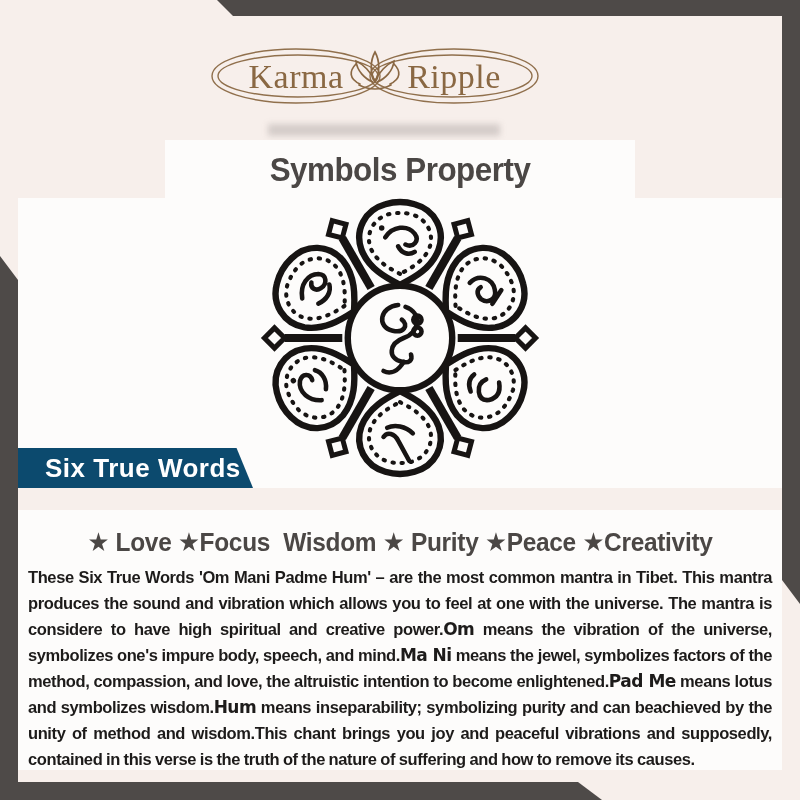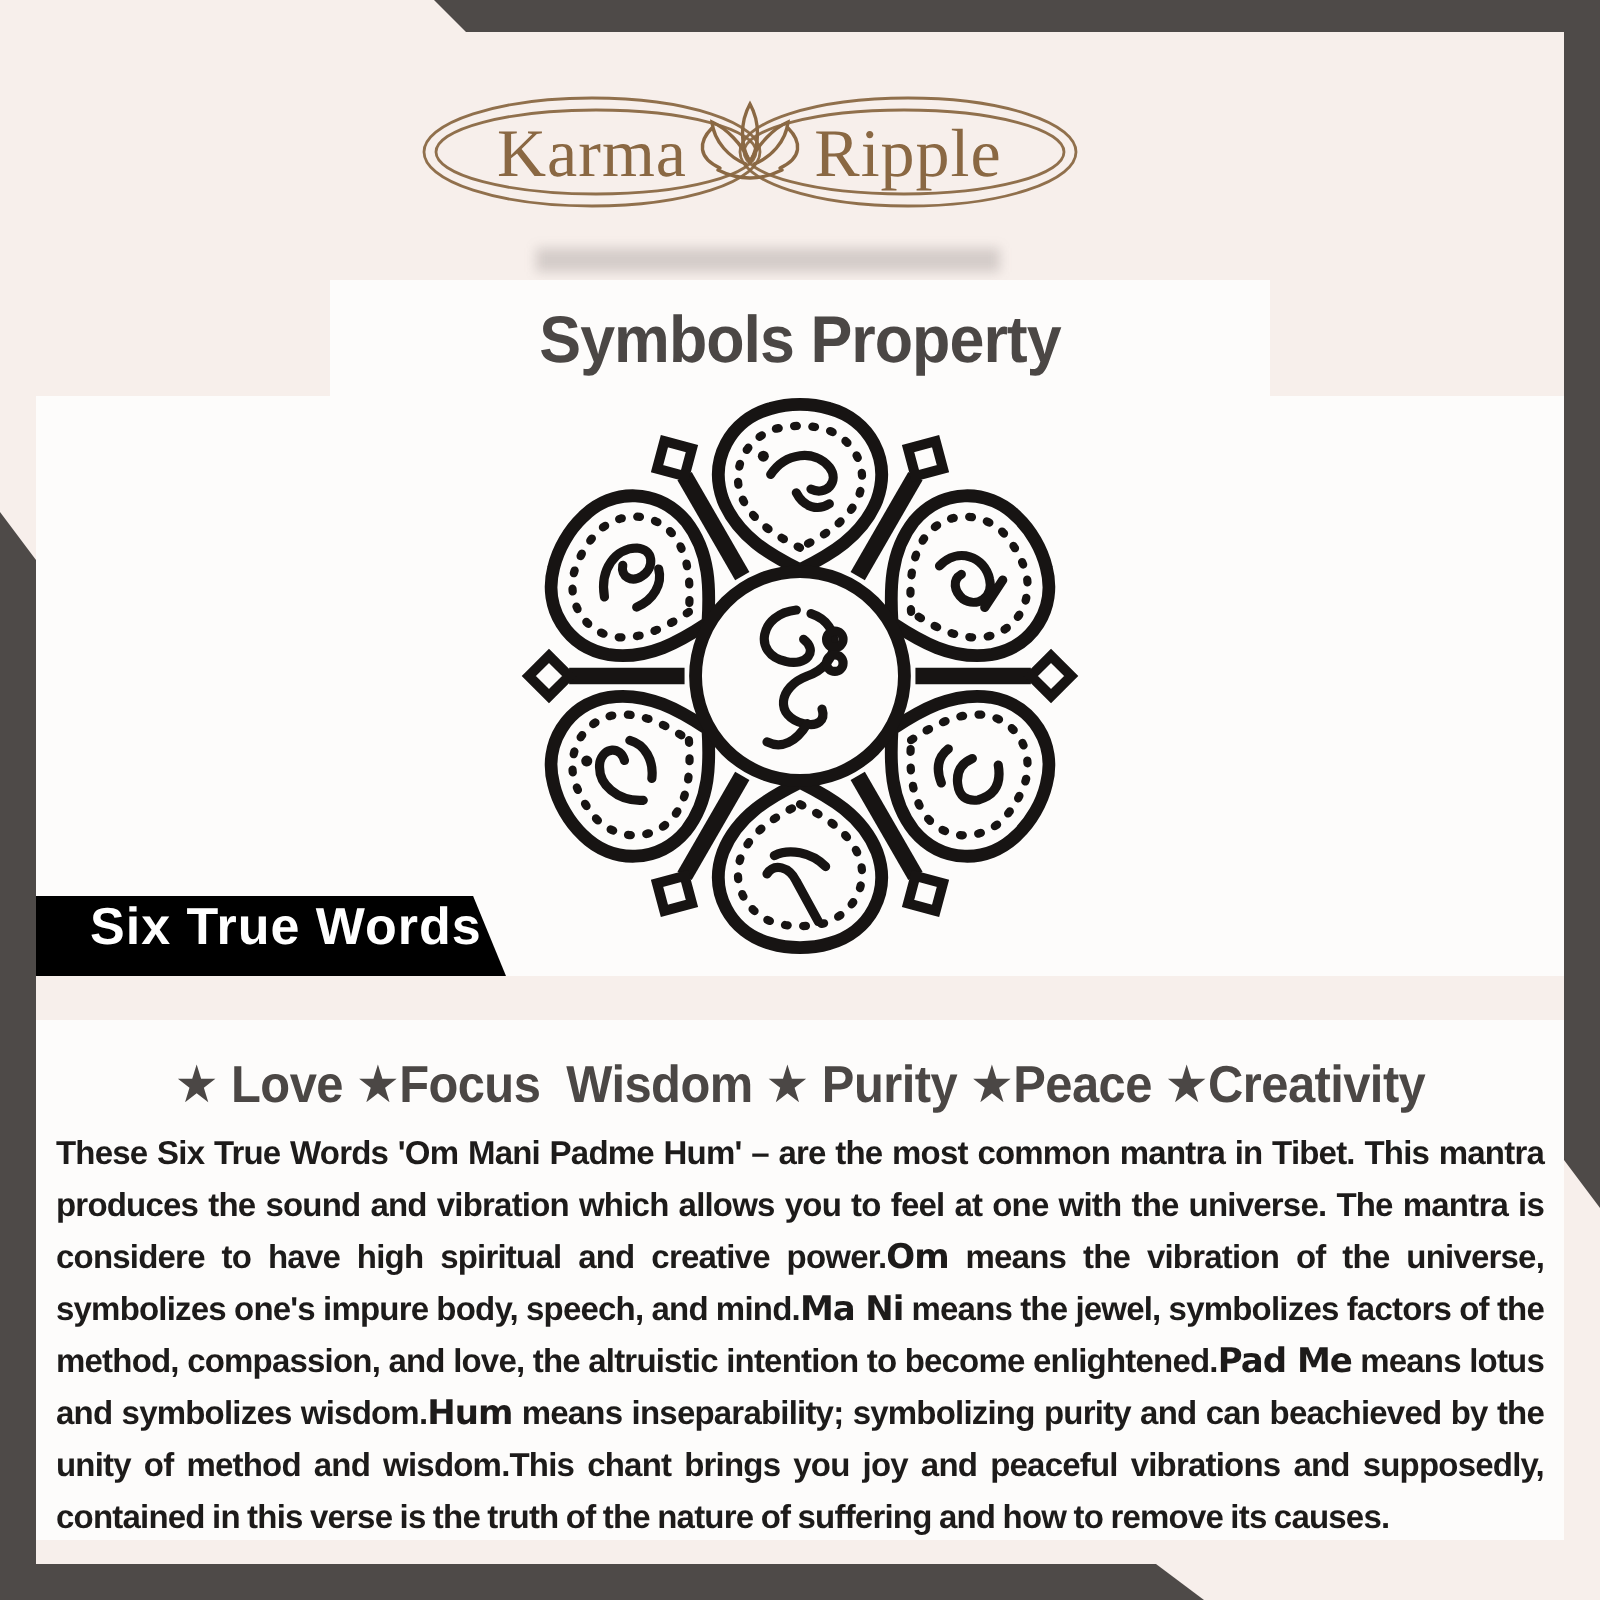--- a/index.html
+++ b/index.html
@@ -40,23 +40,23 @@
   .mk{fill:none;stroke:#171413;stroke-width:7px;}
   .mk-dots{fill:none;stroke:#171413;stroke-width:4.5px;stroke-linecap:round;
     stroke-dasharray:1.5 8.5;}
   .mk-glyph{fill:none;stroke:#171413;stroke-width:5px;stroke-linecap:round;
     stroke-linejoin:round;}
   .mk-spoke{stroke:#171413;stroke-width:9px;}
   .mk-diamond{fill:none;stroke:#171413;stroke-width:5.5px;stroke-linejoin:miter;}
   
   #section-banner{
     position:absolute;left:18px;top:448px;width:235px;height:40px;z-index:3;
-    background:#000000;
+    background:#0c4a6e;
     clip-path:polygon(0 0,93% 0,100% 100%,0 100%);
-    display:flex;align-items:flex-start;
+    display:flex;align-items:center;
   }
   #section-banner-label{
     color:#ffffff;font-size:26px;font-weight:bold;letter-spacing:.5px;
     padding-left:27px;white-space:nowrap;
   }
   
   #keywords-line{
     position:absolute;left:0;top:527px;width:800px;z-index:2;
     text-align:center;color:#4b4745;font-size:26px;font-weight:bold;
     white-space:pre;letter-spacing:-.3px;

